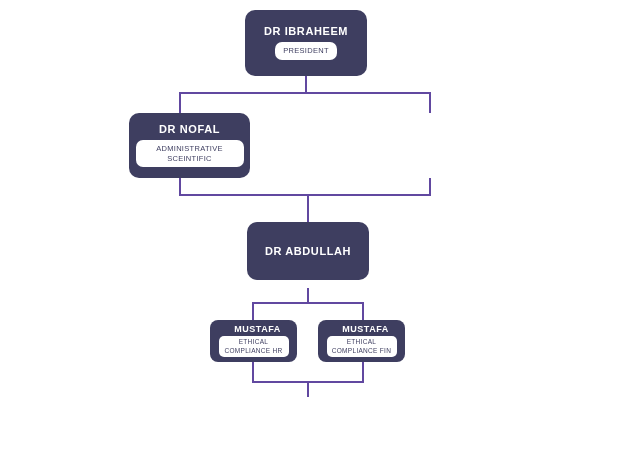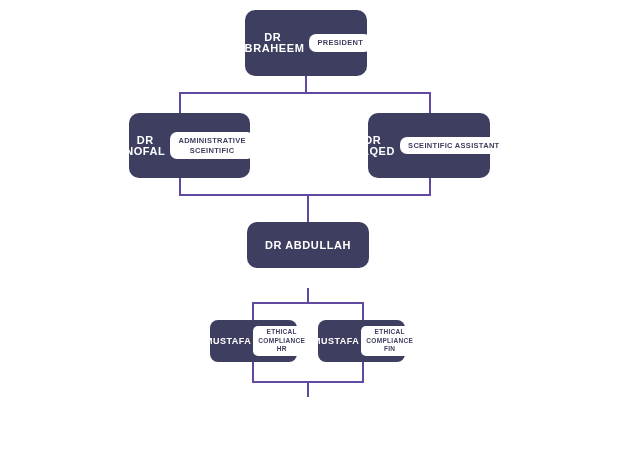--- a/index.html
+++ b/index.html
@@ -17,59 +17,59 @@
     background:var(--page-bg);
     overflow:hidden;
     font-family:"Liberation Sans","DejaVu Sans",sans-serif;
   }
   
   .node{
     position:absolute;
     background:var(--node-bg);
     border-radius:10px;
     display:flex;
-    flex-direction:row;
+    flex-direction:column;
     align-items:center;
     justify-content:center;
     gap:5px;
     box-sizing:border-box;
   }
   .node .name{
     color:var(--name-text);
     font-weight:bold;
     font-size:11px;
     letter-spacing:.6px;
     text-align:center;
     line-height:1;
   }
   .node .role{
     background:var(--label-bg);
     color:var(--label-text);
-    font-weight:bold;
+    font-weight:normal;
     font-size:7.5px;
     letter-spacing:.3px;
     text-align:center;
     line-height:1.25;
     border-radius:7px;
     padding:4px 8px;
     max-width:92px;
   }
   .node.small{border-radius:8px;gap:2px;}
   .node.small .name{font-size:9px;letter-spacing:.5px;padding-left:8px;}
   .node.small .role{font-size:6.5px;padding:2px 5px;border-radius:5px;max-width:60px;line-height:1.3;}
   .node.nowrap .role{white-space:nowrap;max-width:none;}
   
   .line{position:absolute;background:var(--connector);}
   .line.v{width:2px;}
   .line.h{height:2px;}
   
   #n-president{left:245px;top:10px;width:122px;height:66px;}
   #n-nofal{left:129px;top:113px;width:121px;height:65px;}
   #n-waqed{left:368px;top:113px;width:122px;height:65px;}
-  #n-abdullah{left:247px;top:222px;width:122px;height:46px;}
+  #n-abdullah{left:247px;top:222px;width:122px;height:58px;}
   #n-mustafa{left:210px;top:320px;width:87px;height:42px;}
   #n-muhammad{left:318px;top:320px;width:87px;height:42px;}
   #n-khulood{left:268px;top:397px;width:92px;height:46px;}
 </style>
 </head>
 <body>
 
 <div class="canvas">
 
   <div class="line v" style="left:305px;top:76px;height:18px"></div>
@@ -92,24 +92,20 @@
   <div class="node nowrap" id="n-president">
     <div class="name">DR IBRAHEEM</div>
     <div class="role">PRESIDENT</div>
   </div>
 
   <div class="node" id="n-nofal">
     <div class="name">DR NOFAL</div>
     <div class="role">ADMINISTRATIVE SCEINTIFIC</div>
   </div>
 
-  <div class="node nowrap" id="n-waqed">
-    <div class="name">DR WAQED</div>
-    <div class="role">SCEINTIFIC ASSISTANT</div>
-  </div>
 
   <div class="node nowrap" id="n-abdullah">
     <div class="name">DR ABDULLAH</div>
   </div>
 
   <div class="node small" id="n-mustafa">
     <div class="name">MUSTAFA</div>
     <div class="role">ETHICAL COMPLIANCE HR</div>
   </div>
 

